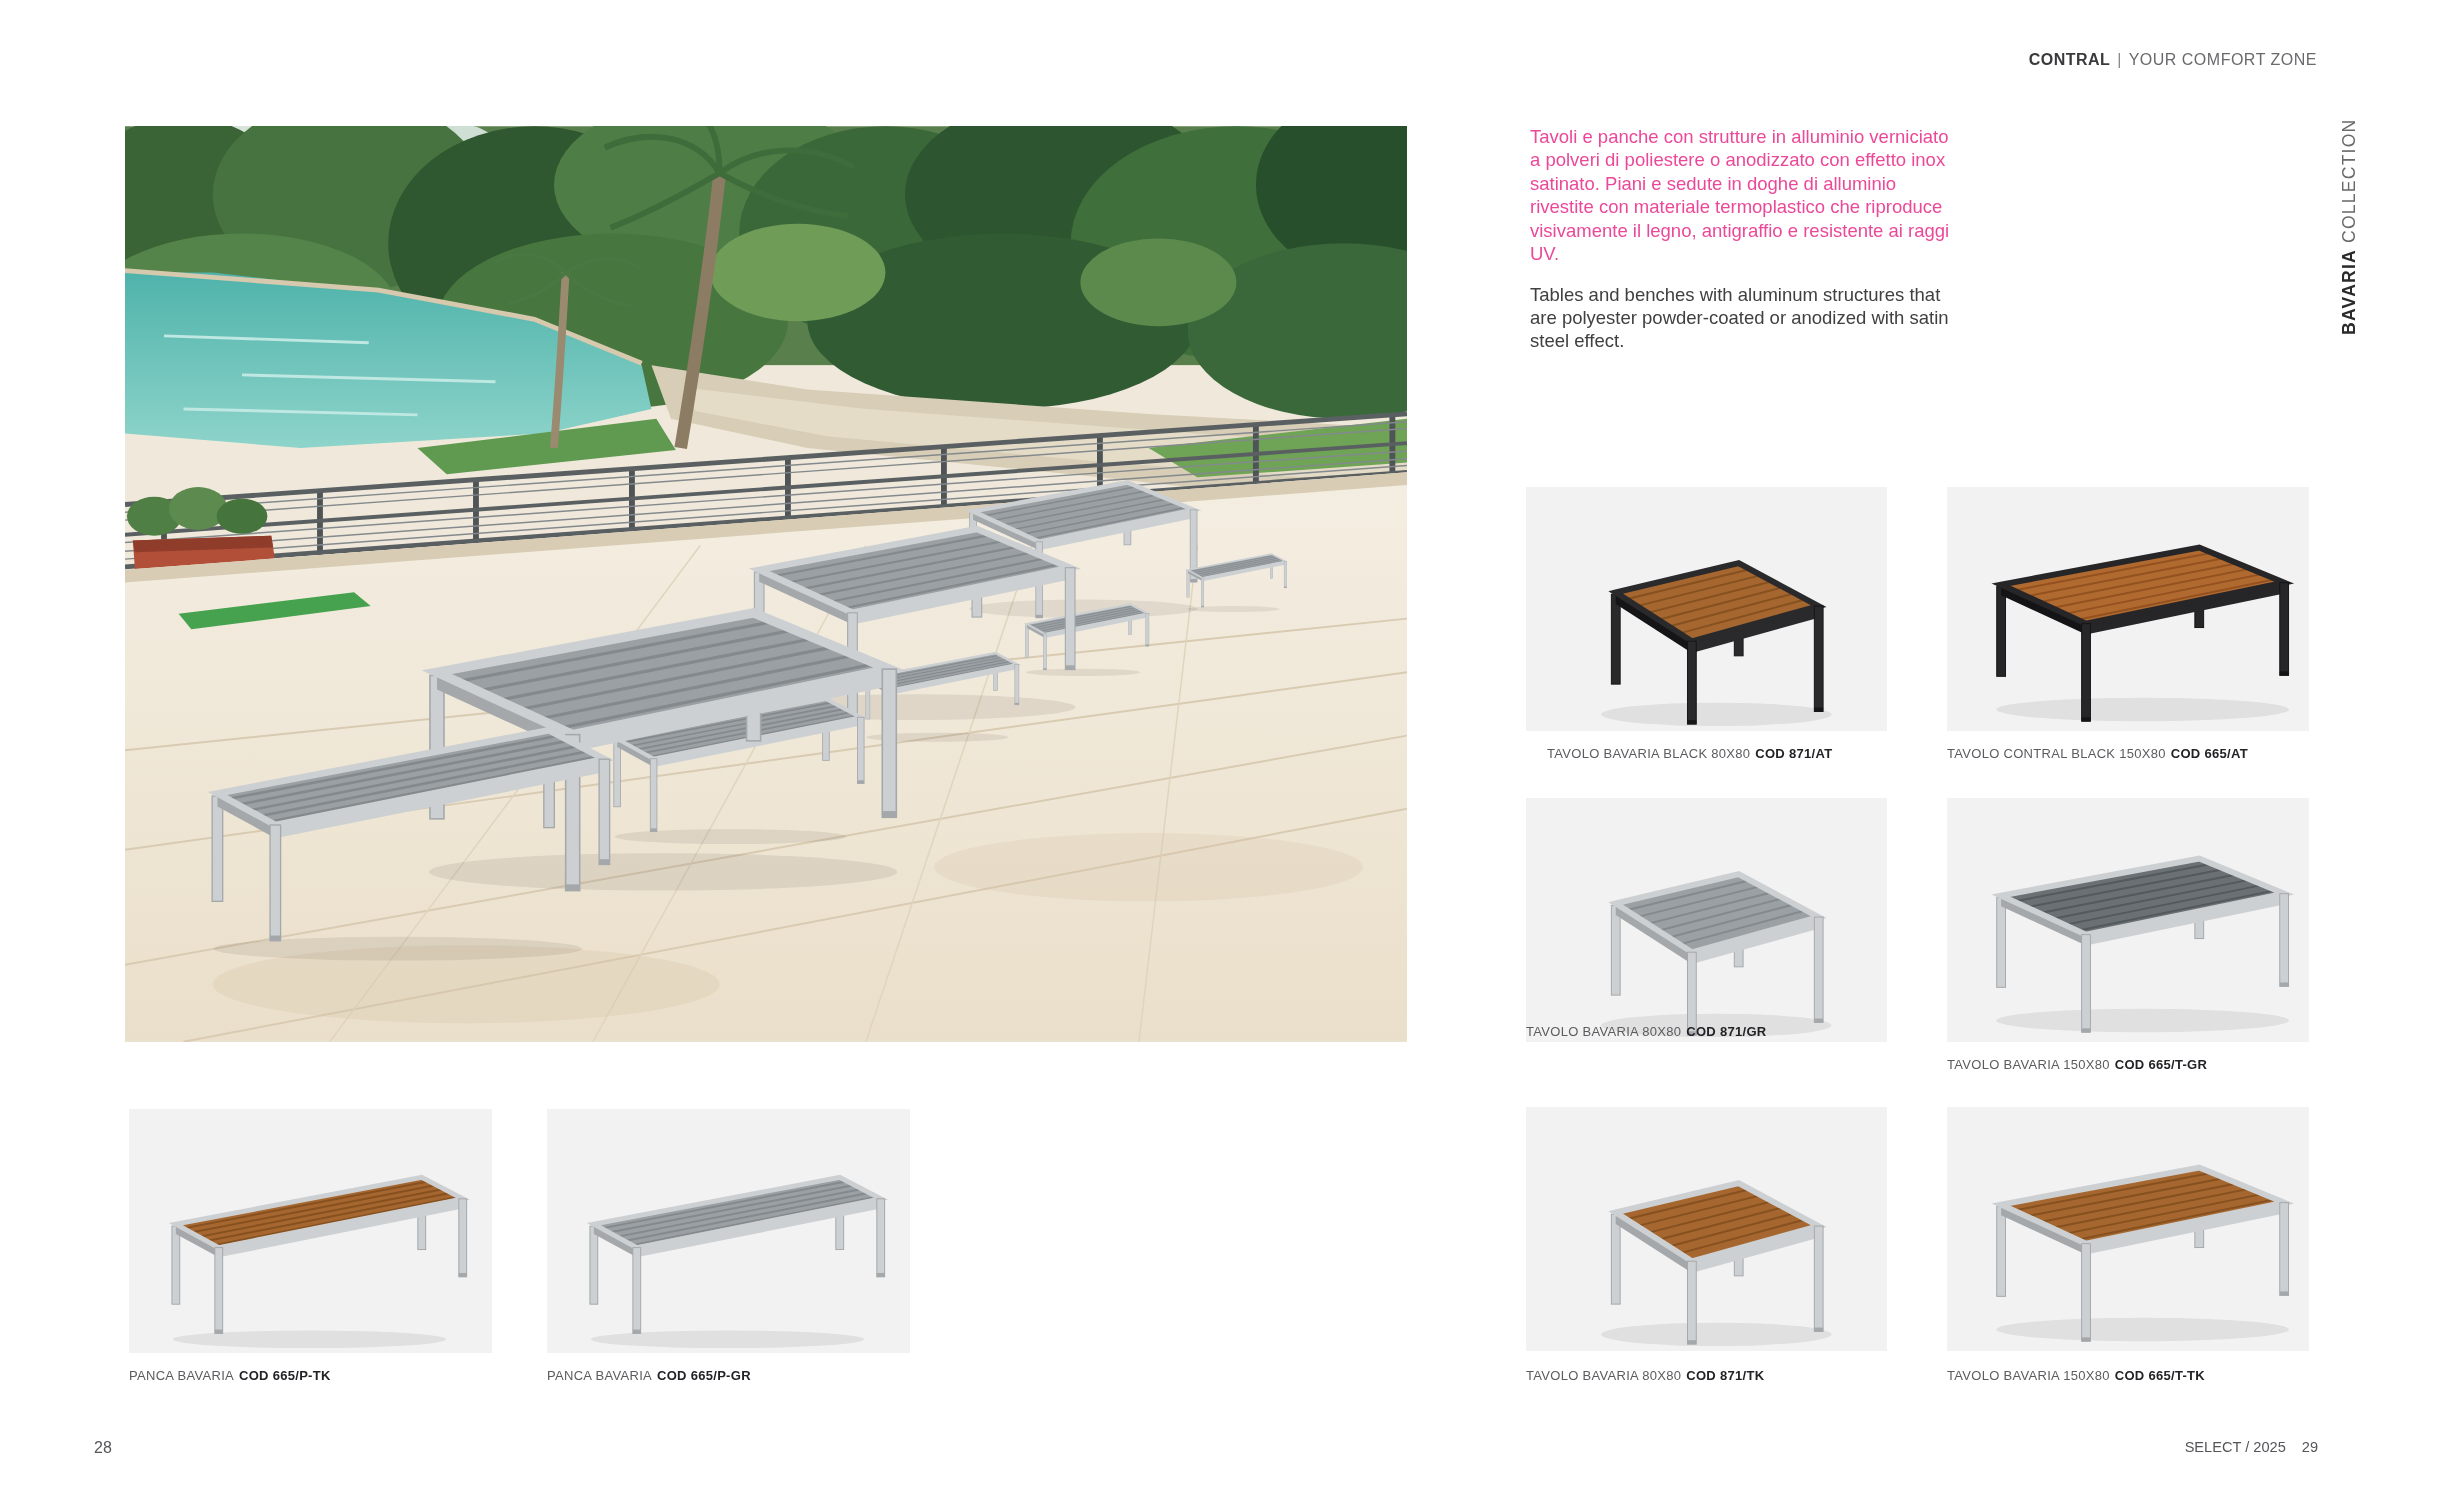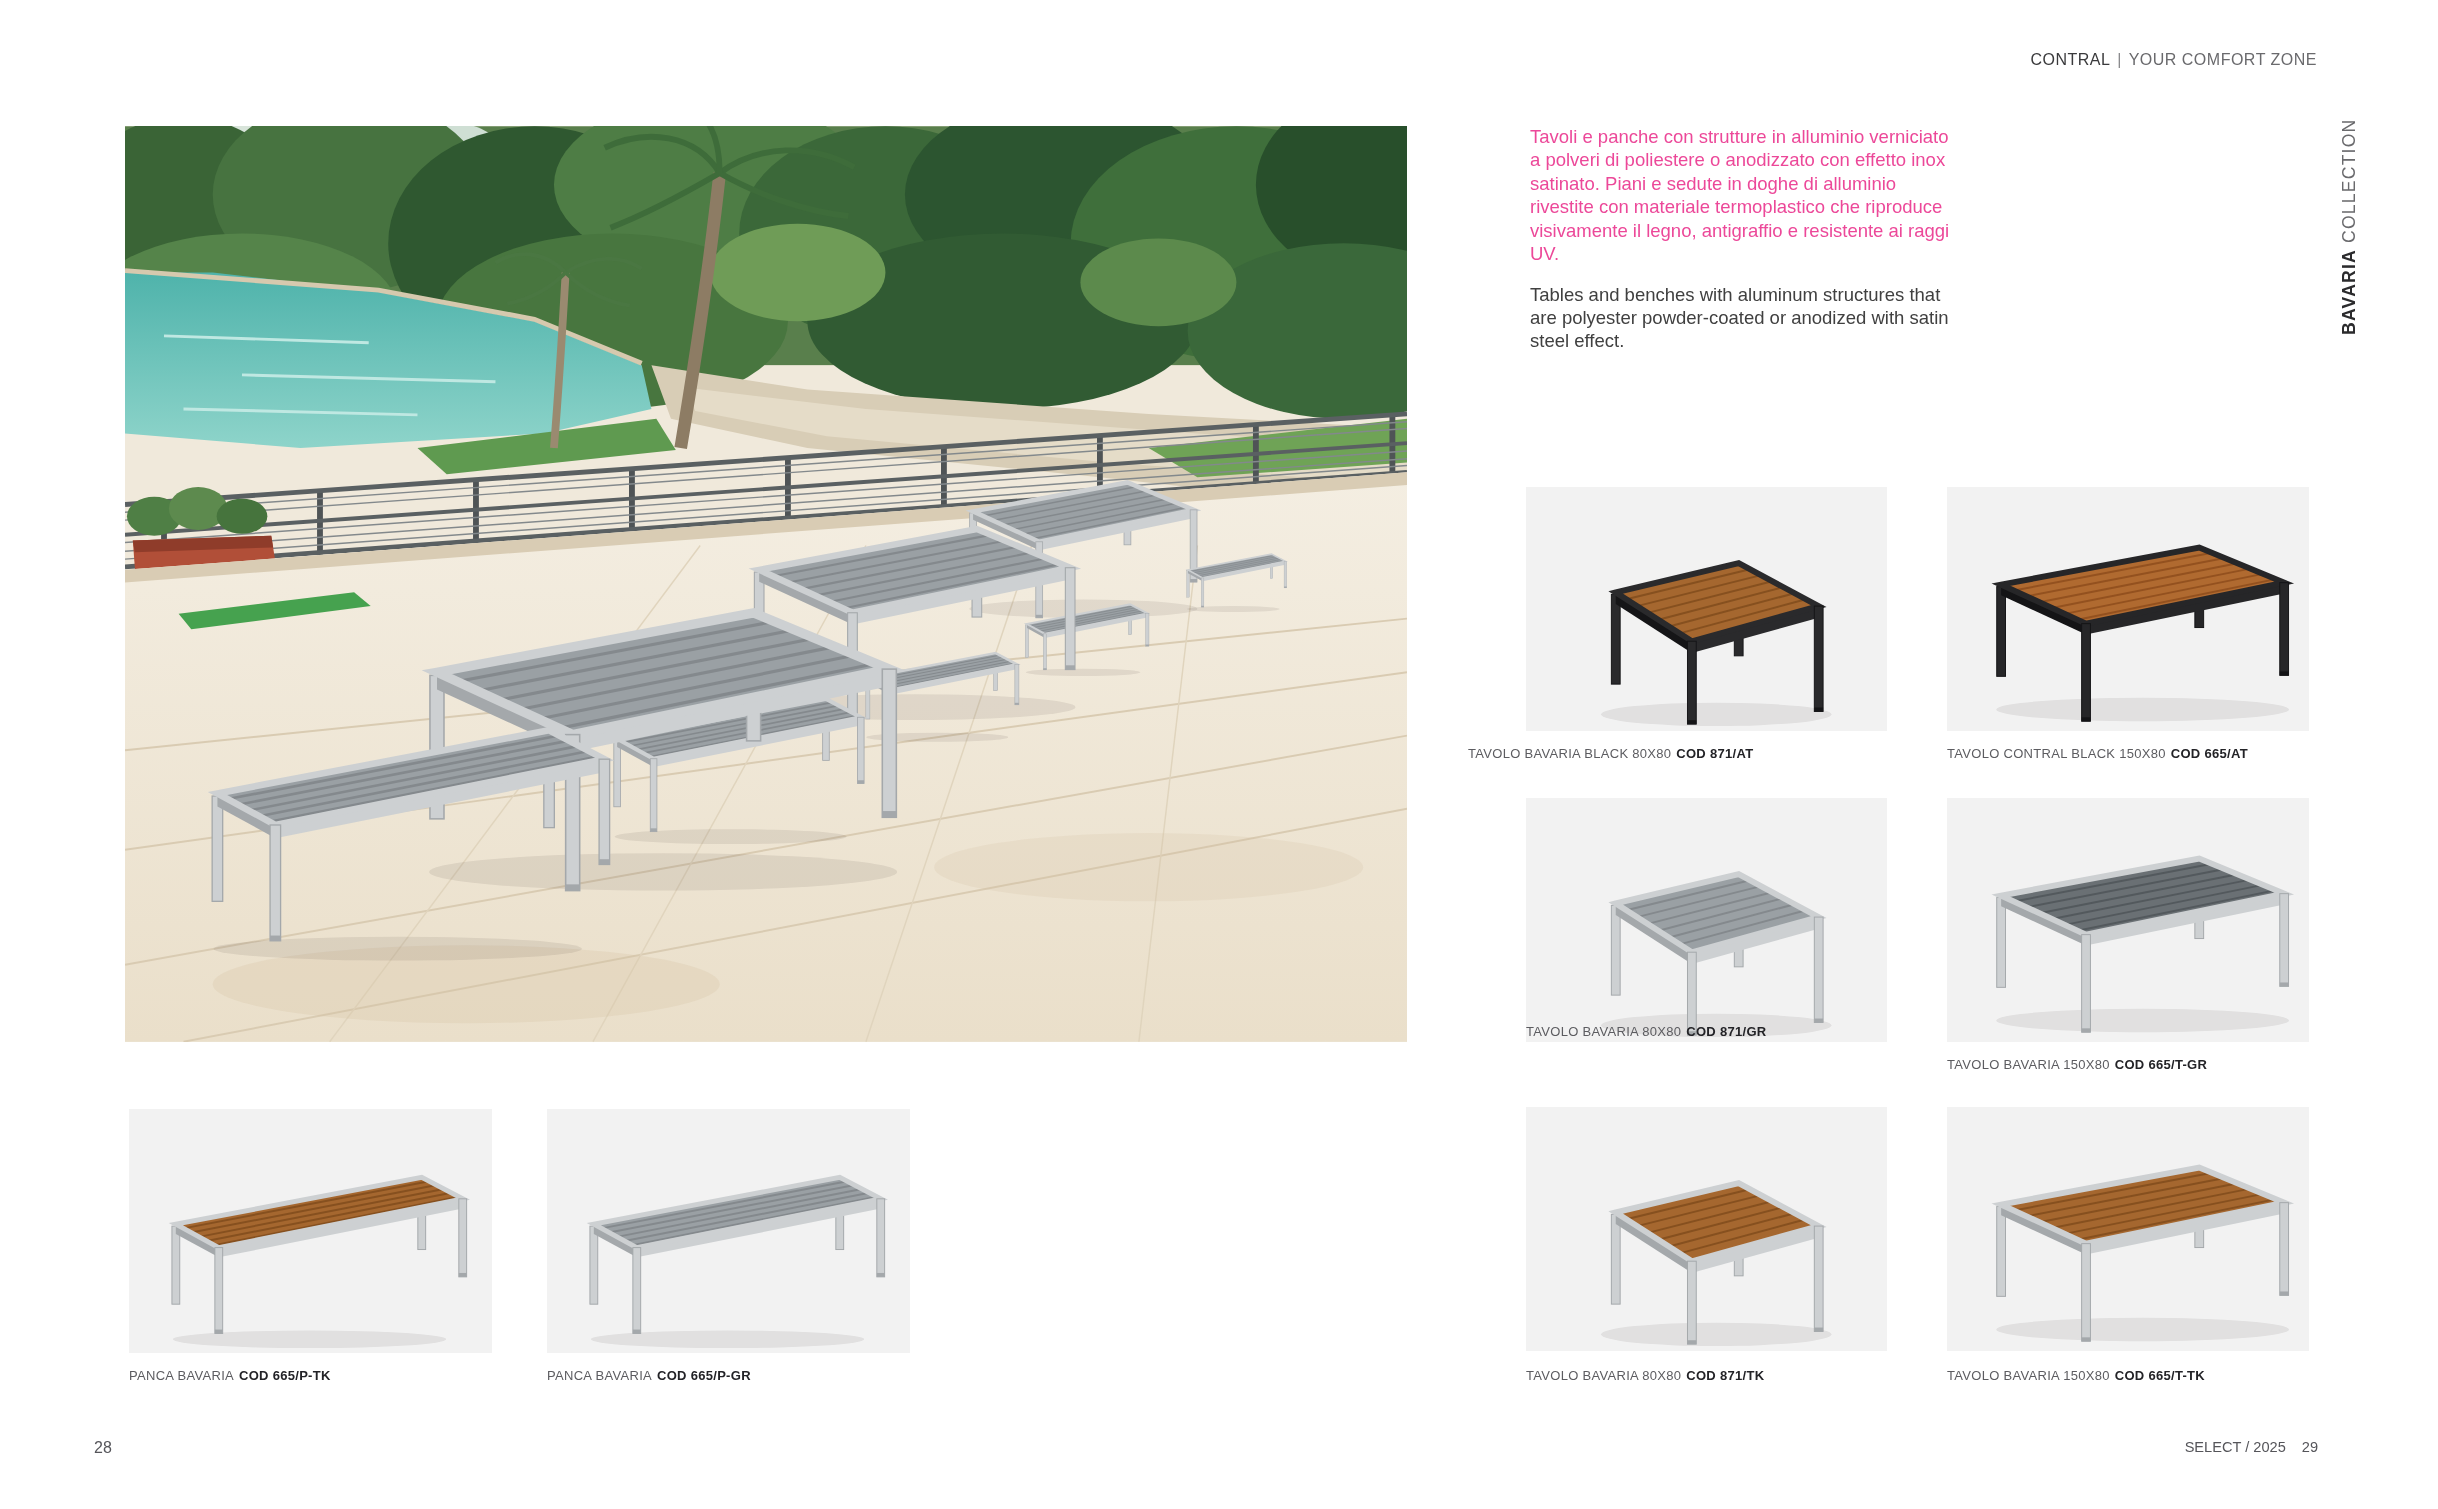--- a/index.html
+++ b/index.html
@@ -4,21 +4,21 @@
 <style>
   html,body{margin:0;padding:0;background:#ffffff;}
   .page{
     position:relative;width:2438px;height:1510px;background:#ffffff;overflow:hidden;
     font-family:"Liberation Sans",sans-serif;color:#2e2e30;
   }
   .abs{position:absolute;}
 
   
   .header{top:51px;right:121px;font-size:16px;letter-spacing:0.5px;color:#6a6a6d;white-space:nowrap;}
-  .header .brand{font-weight:400;color:#3a3a3c;}
+  .header .brand{font-weight:700;color:#3a3a3c;}
   .header .sep{margin:0 6.8px;color:#8a8a8d;}
 
   
   .side-label{left:2339px;top:335px;transform:rotate(-90deg);transform-origin:0 0;
     white-space:nowrap;font-size:17.6px;letter-spacing:1.2px;color:#6a6a6d;}
   .side-label .bold{font-weight:700;color:#2b2b2d;}
 
   
   .photo{left:125px;top:126px;width:1282px;height:916px;background:#eef0ea;overflow:hidden;}
   .photo svg{display:block;}
@@ -277,21 +277,21 @@
   <div class="abs tile" style="left:1526px;top:487px;width:361px;height:244px">
     <svg viewBox="0 0 370 250">
         <use href="#g-square-table" class="v-black-teak"></use>
       </svg>
   </div>
   <div class="abs tile" style="left:1947px;top:487px;width:362px;height:244px">
     <svg viewBox="0 0 370 250">
         <use href="#g-rect-table" class="v-black-teak2"></use>
       </svg>
   </div>
-  <div class="abs caption" style="left:1468px;top:746px">
+  <div class="abs caption" style="left:1547px;top:746px">
     <span>TAVOLO BAVARIA BLACK 80X80</span><b>COD 871/AT</b>
   </div>
   <div class="abs caption" style="left:1947px;top:746px">
     <span>TAVOLO CONTRAL BLACK 150X80</span><b>COD 665/AT</b>
   </div>
 
   <div class="abs tile" style="left:1526px;top:798px;width:361px;height:244px">
     <svg viewBox="0 0 370 250">
         <use href="#g-square-table" class="v-silver-gray"></use>
       </svg>

